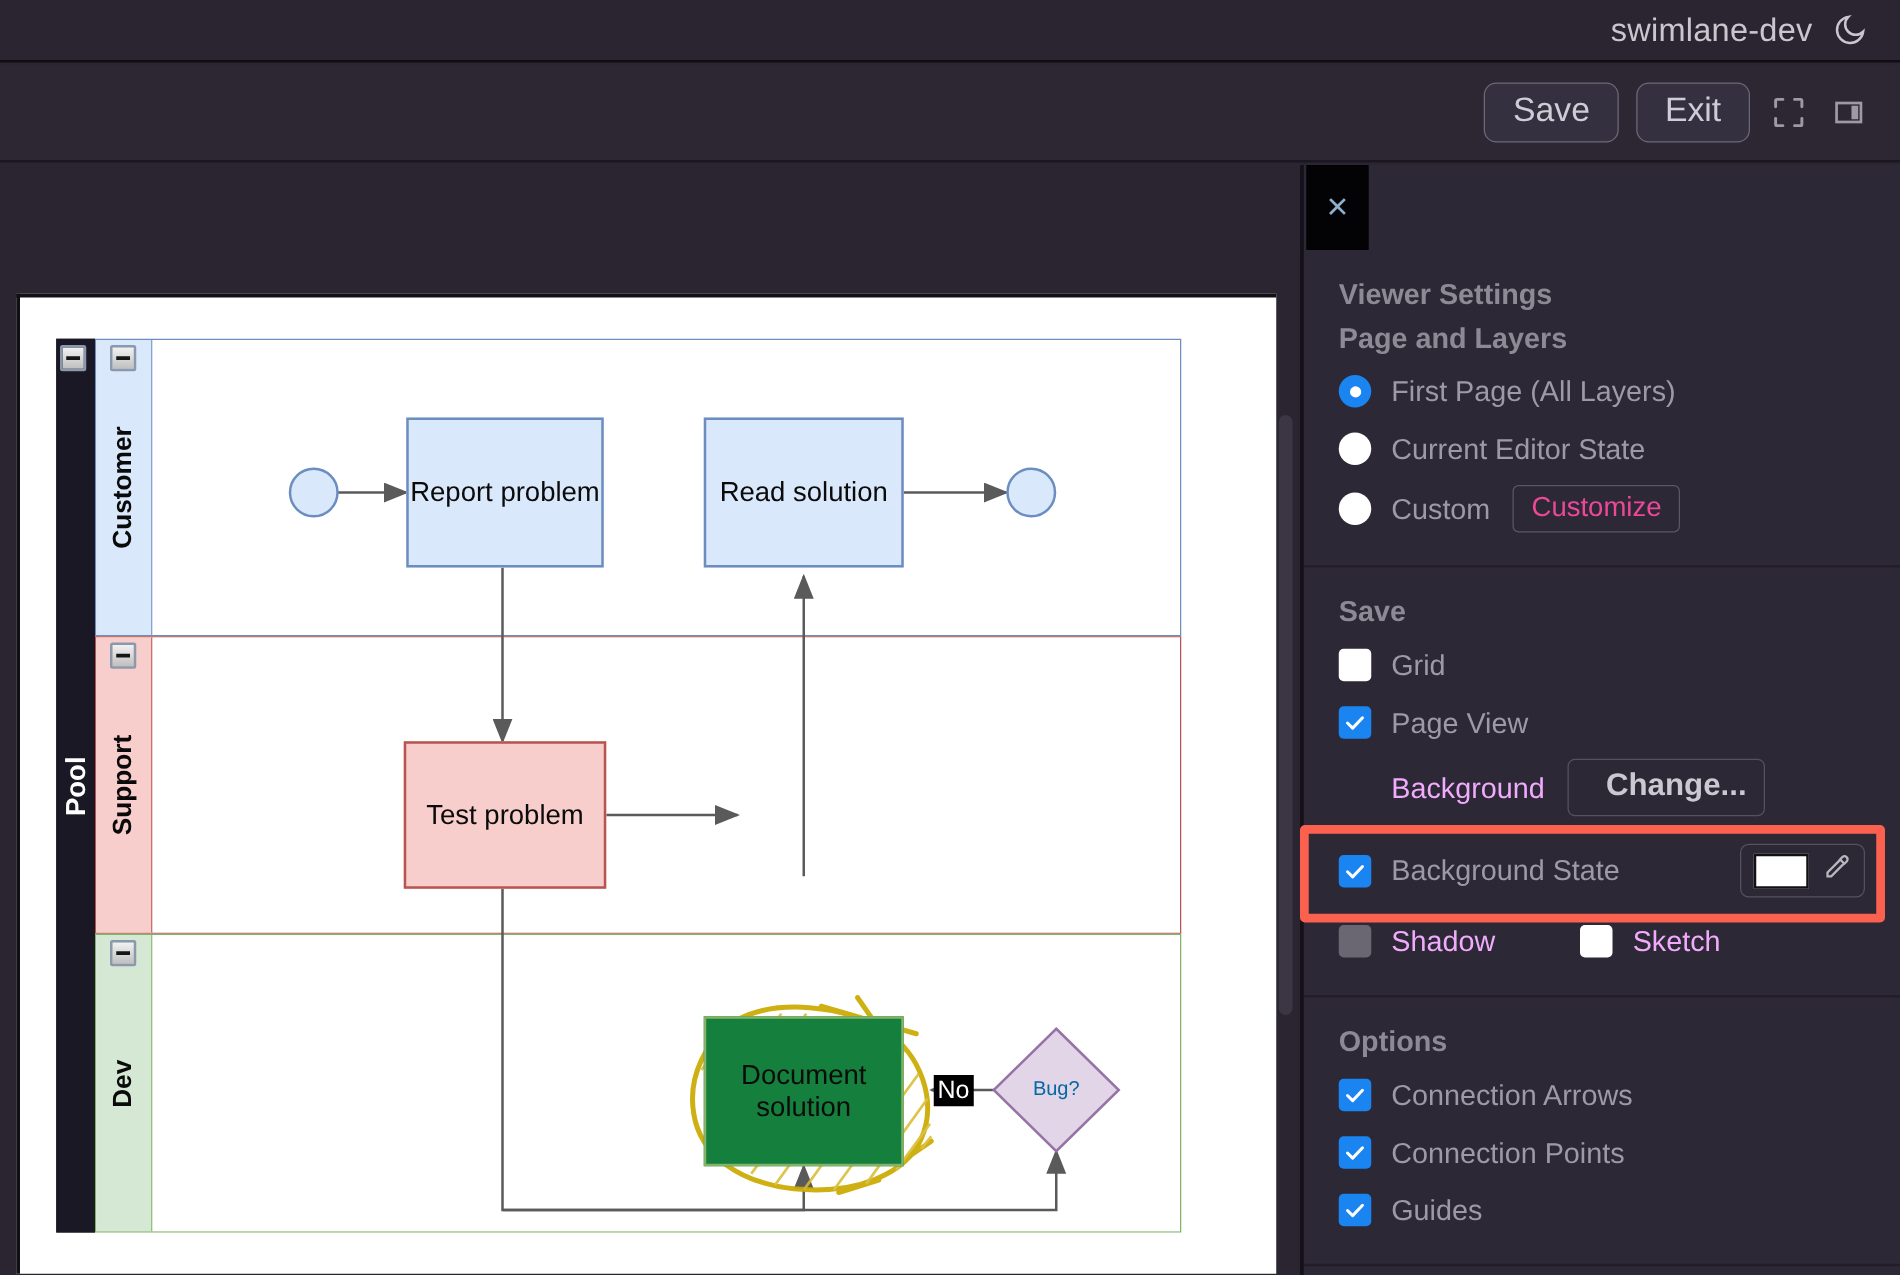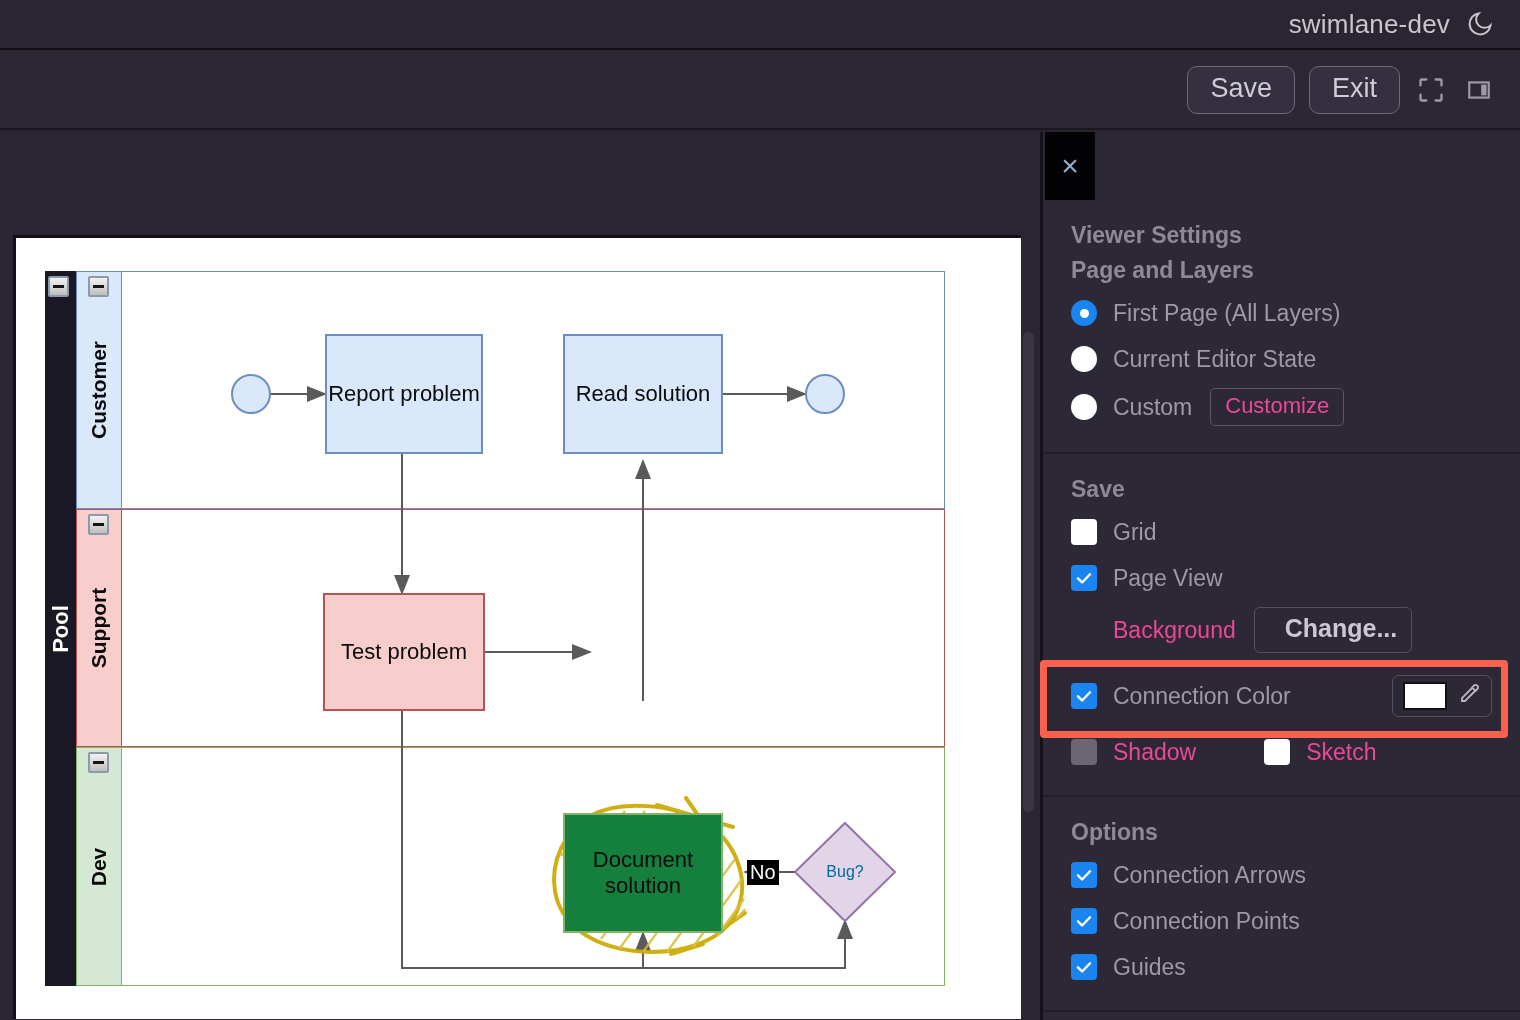--- a/index.html
+++ b/index.html
@@ -161,21 +161,21 @@
   .cb {
     width: 26px; height: 26px; border-radius: 4px; background: #ffffff;
     margin-right: 16px; flex: none; cursor: pointer;
     display: flex; align-items: center; justify-content: center;
   }
   .cb.on { background: #1a84f0; }
   .cb.disabled { background: #6a6672; }
   .cb.on svg { display: block; }
   .cb svg { display: none; }
   .lbl { font-size: 23px; color: #9d99a6; }
-  .lbl.dim { color: #ec4899; }
+  .lbl.dim { color: #f0abfc; }
   .mini-btn {
     background: transparent; border: 1px solid #5a5666; border-radius: 5px;
     color: #ec4899; font-size: 22px; padding: 4px 14px 6px 14px; cursor: pointer;
     font-family: "Liberation Sans", sans-serif;
   }
   .change-btn {
     background: transparent; border: 1px solid #55515f; border-radius: 6px;
     color: #cbc8d2; font-size: 25px; font-weight: bold;
     padding: 6px 14px 9px 30px; cursor: pointer; margin-left: 18px;
     font-family: "Liberation Sans", sans-serif;
@@ -404,21 +404,21 @@
         <span class="lbl dim" style="margin-left:42px">Background</span>
         <button class="change-btn">Change...</button>
       </div>
 
       <div class="row" style="margin-top:22px">
         <span class="cb on">
           <svg width="18" height="18" viewBox="0 0 24 24">
               <path d="M4 12.5l5.5 5.5L20 7" fill="none" stroke="#fff" stroke-width="3.2" stroke-linecap="round" stroke-linejoin="round"></path>
             </svg>
         </span>
-        <span class="lbl">Connection Color</span>
+        <span class="lbl">Background State</span>
         <span class="swatch-wrap">
           <span class="swatch"></span>
           <span>
             <svg width="24" height="24" viewBox="0 0 24 24" fill="none" stroke="#b9b6c0" stroke-width="1.8" stroke-linecap="round">
               <path d="M17 3.5a2.5 2.5 0 0 1 3.5 3.5l-2 2-3.5-3.5z"></path>
               <path d="M14.5 6.5L5 16v3h3l9.5-9.5"></path>
             </svg>
           </span>
         </span>
       </div>

